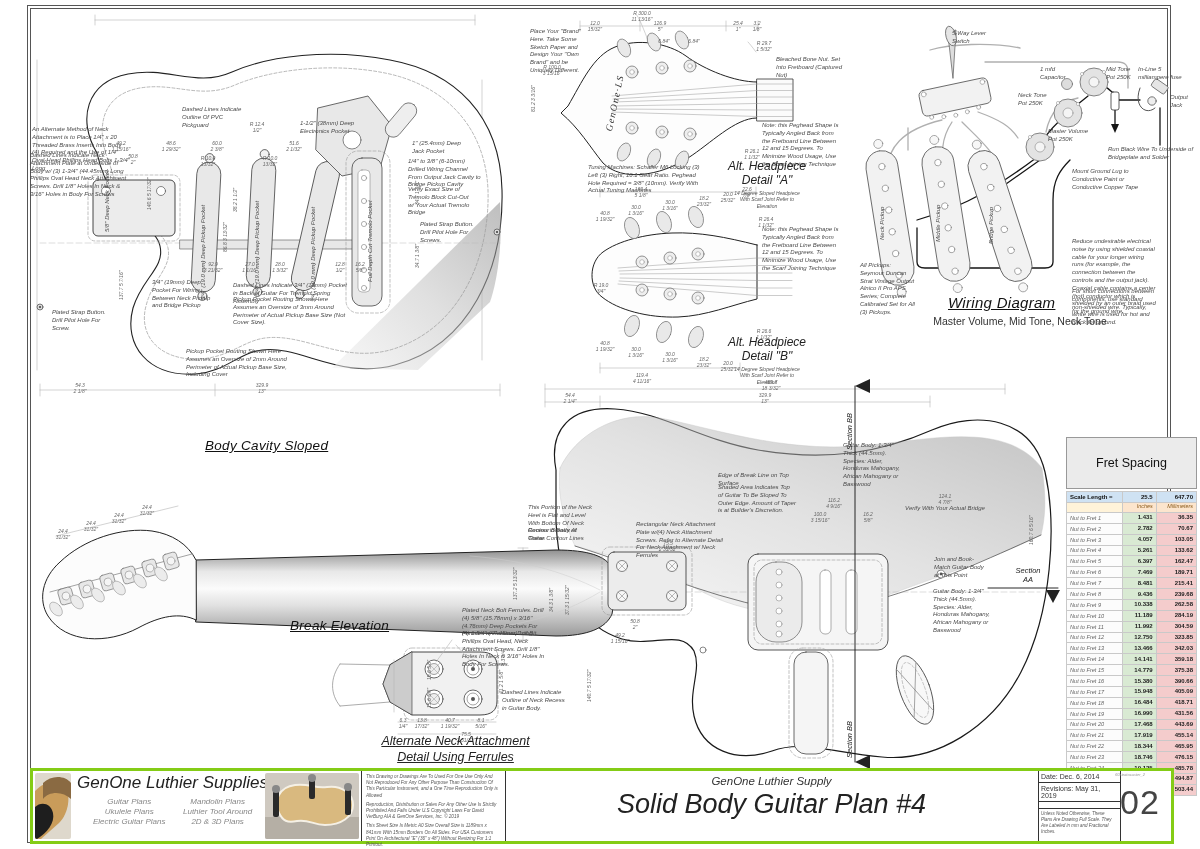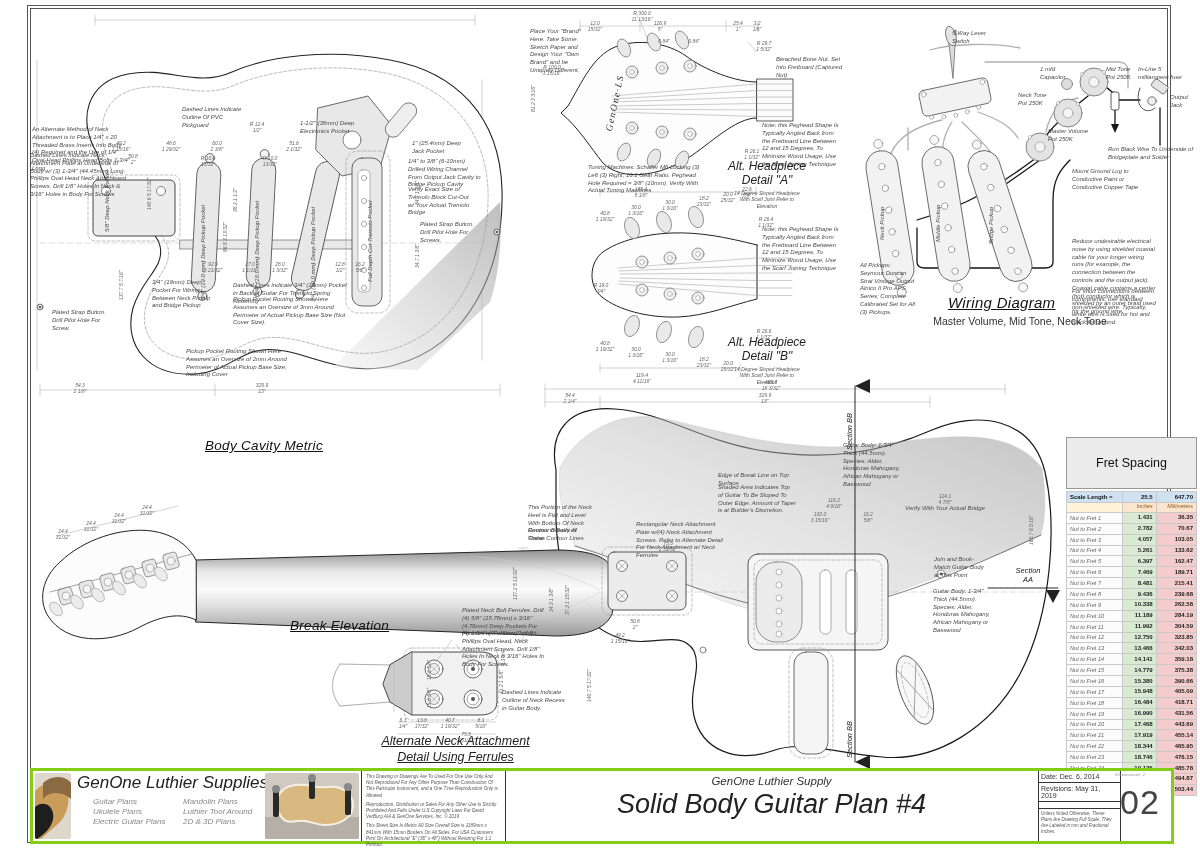--- a/index.html
+++ b/index.html
@@ -34,21 +34,21 @@
   .unit-row td.fl{background:#fff3d9;}
   
   #titleblock{position:absolute;left:30px;top:768px;width:1138px;height:70px;border:3px solid #84cc16;background:#fff;}
   .tb-cell{position:absolute;top:0;height:70px;border-right:1px solid #333;}
   #tb-logo{left:0;width:328px;}
   #tb-legal{left:328px;width:144px;}
   #tb-center{left:472px;width:533px;text-align:center;}
   #tb-right{left:1005px;width:82px;}
   #tb-no{left:1087px;width:27px;border-right:none;}
   #logo-title{position:absolute;left:44px;top:2px;width:264px;font-style:italic;font-size:17px;color:#222;white-space:nowrap;}
-  .logo-col{position:absolute;top:26px;font-style:italic;font-size:8px;line-height:1.25;color:#888;}
+  .logo-col{position:absolute;top:26px;font-style:italic;font-size:8px;line-height:1.25;color:#888;text-align:center;}
   #logo-col1{left:60px;}
   #logo-col2{left:150px;}
   .photo{position:absolute;top:2px;height:66px;overflow:hidden;border-radius:2px;}
   #photo-left{left:2px;width:36px;}
   #photo-right{left:232px;width:94px;}
   #tb-legal .legal{font-style:italic;font-size:4.6px;line-height:1.35;color:#555;padding:3px 4px 0 5px;}
   #tb-company{font-style:italic;font-size:11.5px;color:#333;margin-top:4px;}
   #tb-title{font-style:italic;font-size:27px;color:#222;margin-top:2px;white-space:nowrap;}
   .tbr{padding:2px 3px;font-size:7px;color:#333;border-bottom:1px solid #333;}
   .tbr-spacer{height:6px;border-bottom:1px solid #333;}
@@ -474,21 +474,21 @@
       <div class="lbl n" style="left: 52px; top: 309px; width: 60px;">Plated Strap Button. Drill Pilot Hole For Screw.</div>
       <div class="lbl n" style="left: 152px; top: 279px; width: 66px;">3/4" (19mm) Deep Pocket For Wiring Between Neck Pickup and Bridge Pickup</div>
       <div class="lbl n" style="left: 233px; top: 282px; width: 114px;">Dashed Lines Indicate 3/4" (19mm) Pocket in Back of Guitar For Tremolo Spring Assembly</div>
       <div class="lbl n" style="left: 233px; top: 296px; width: 114px;">Pickup Pocket Routing Shown Here Assumes an Oversize of 3mm Around Perimeter of Actual Pickup Base Size (Not Cover Size).</div>
       <div class="lbl n" style="left: 186px; top: 348px; width: 120px;">Pickup Pocket Routing Shown Here Assumes an Oversize of 2mm Around Perimeter of Actual Pickup Base Size, Including Cover</div>
       <div class="lbl n v" style="left: 104px; top: 232px;">5/8" Deep Neck Pocket</div>
       <div class="lbl n v" style="left: 200px; top: 300px;">3/4" (19.0 mm) Deep Pickup Pocket</div>
       <div class="lbl n v" style="left: 254px; top: 296px;">3/4" (19.0 mm) Deep Pickup Pocket</div>
       <div class="lbl n v" style="left: 310px; top: 302px;">3/4" (19.0 mm) Deep Pickup Pocket</div>
       <div class="lbl n v" style="left: 367px; top: 282px;">Full Depth Cut Tremolo Pocket</div>
-      <div class="lbl t" style="left: 205px; top: 438px;">Body Cavity Metric</div>
+      <div class="lbl t" style="left: 205px; top: 438px;">Body Cavity Sloped</div>
       <div class="lbl d" style="left: 108px; top: 140px; width: 26px;">49.2
 1 15/16"</div>
       <div class="lbl d" style="left: 122px; top: 153px; width: 22px;">50.8
 2"</div>
       <div class="lbl d" style="left: 158px; top: 140px; width: 26px;">48.6
 1 29/32"</div>
       <div class="lbl d" style="left: 205px; top: 140px; width: 24px;">60.0
 2 3/8"</div>
       <div class="lbl d" style="left: 282px; top: 140px; width: 24px;">51.6
 2 1/32"</div>

